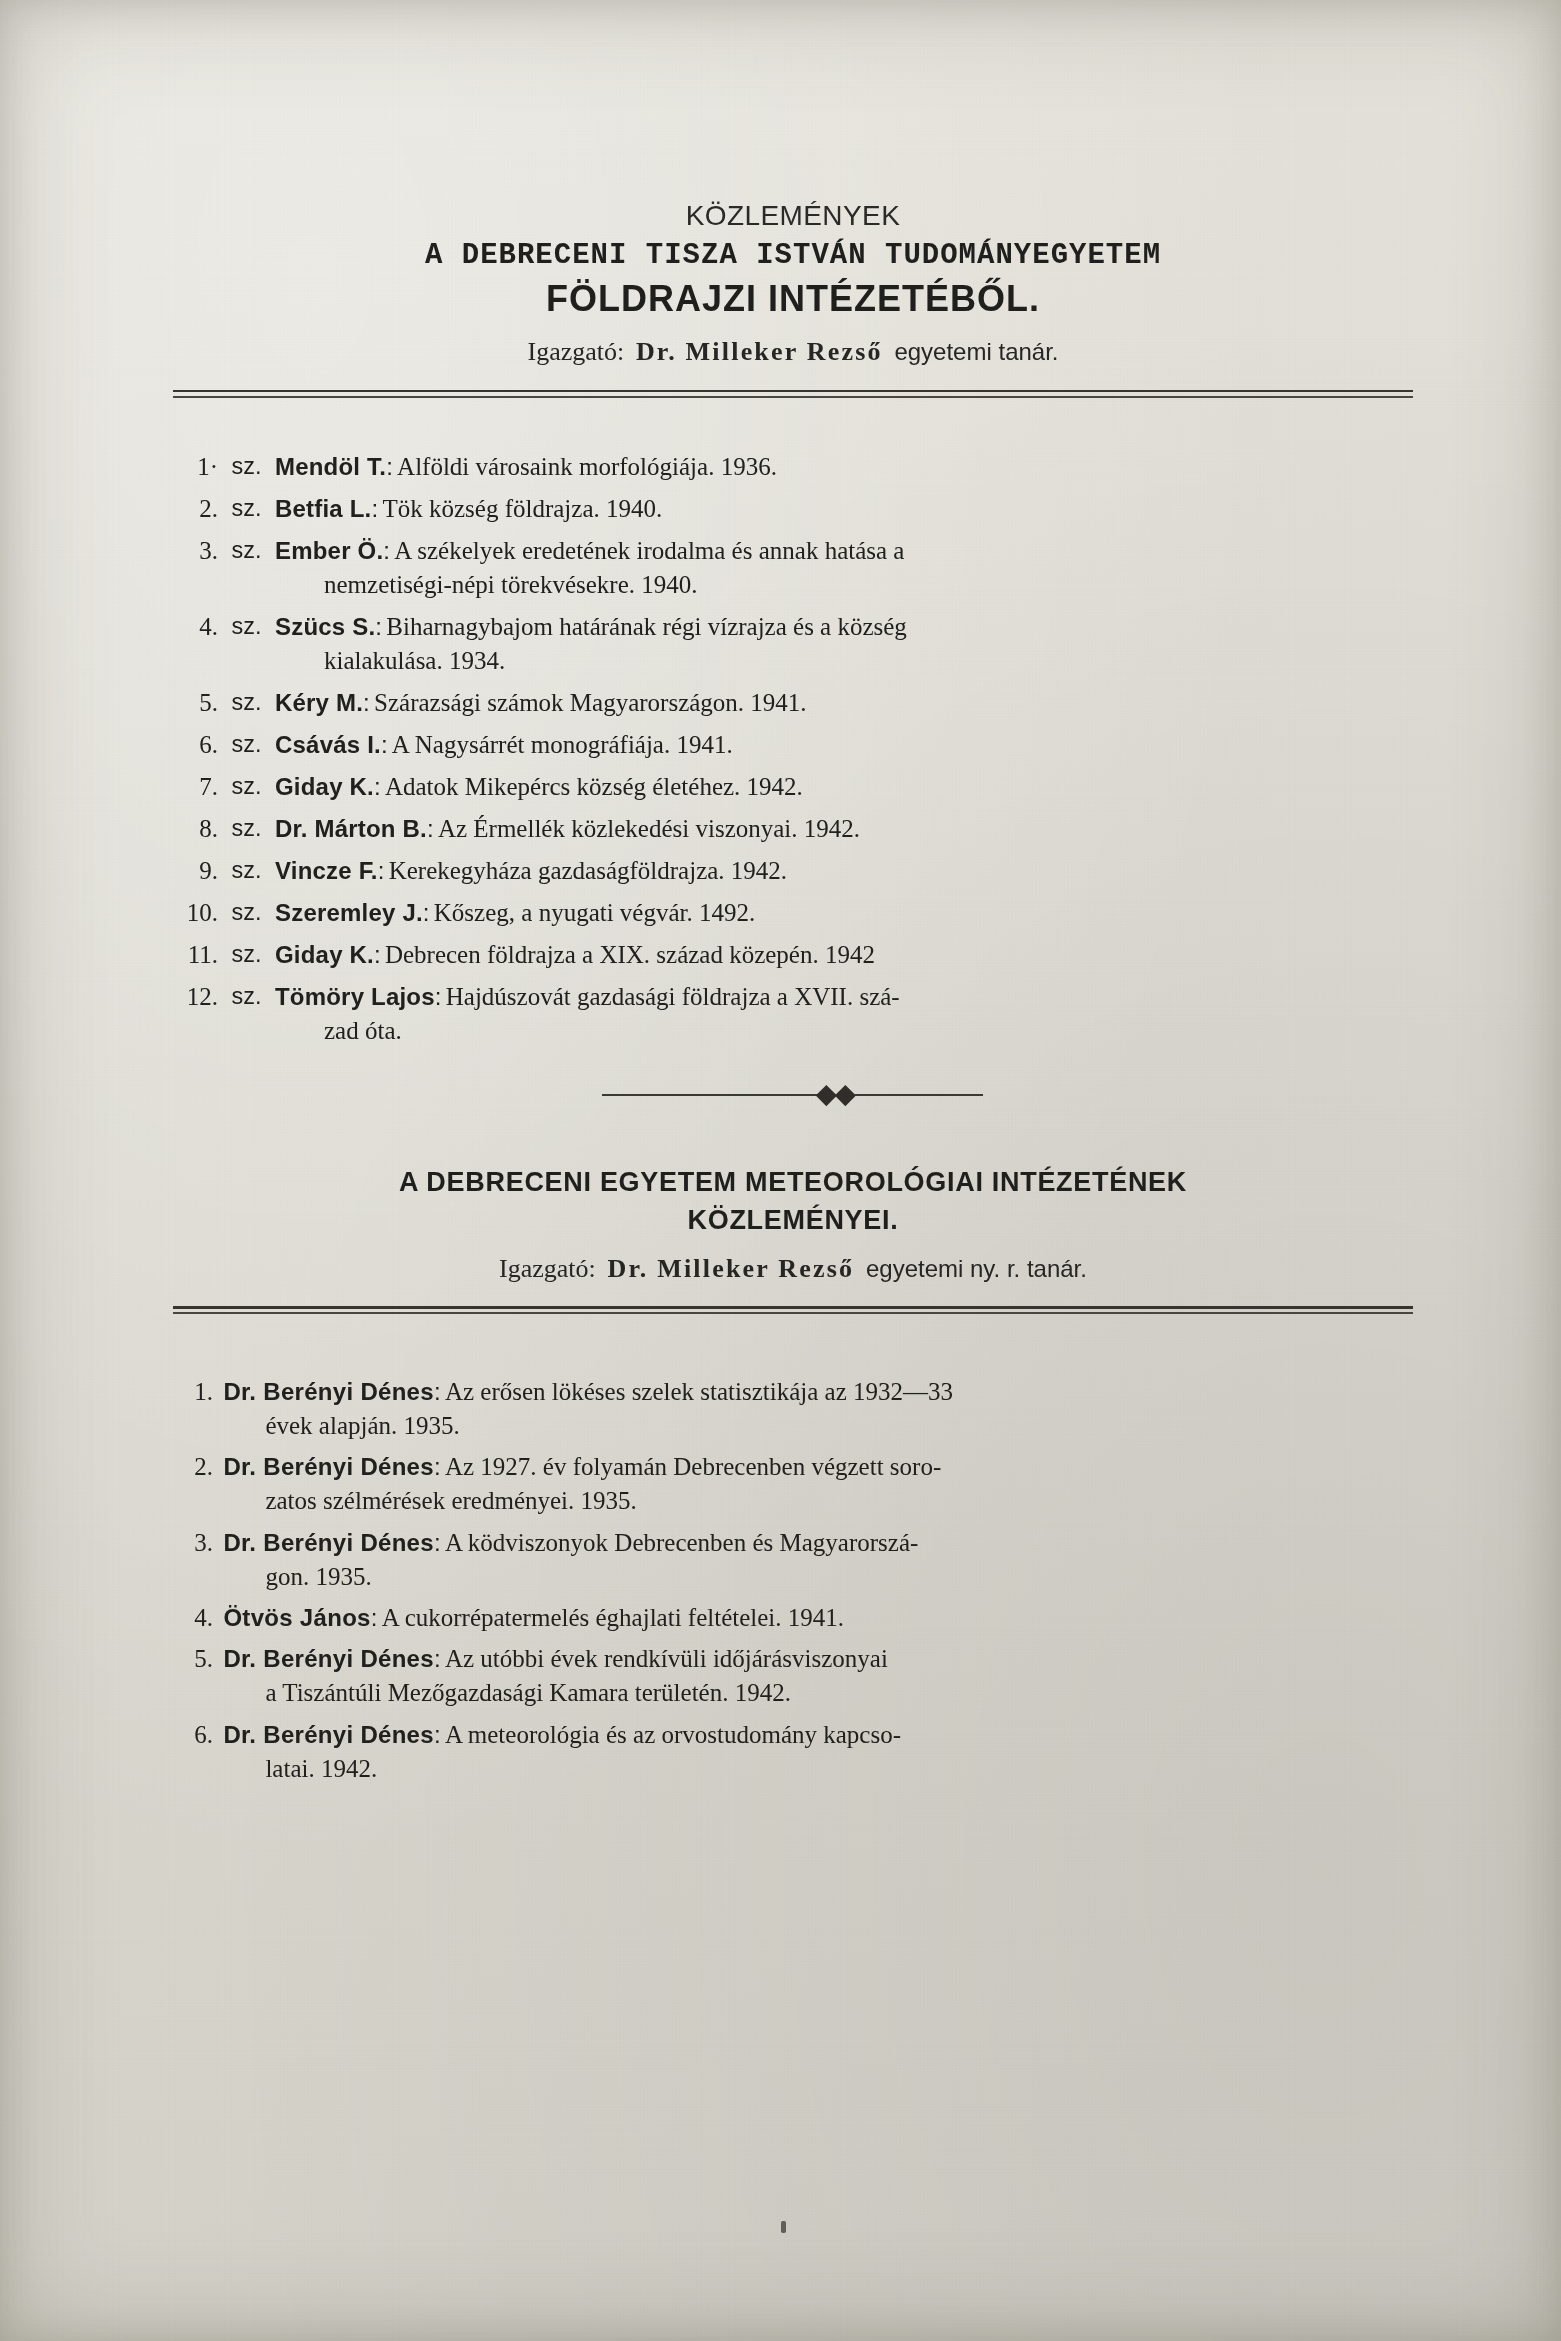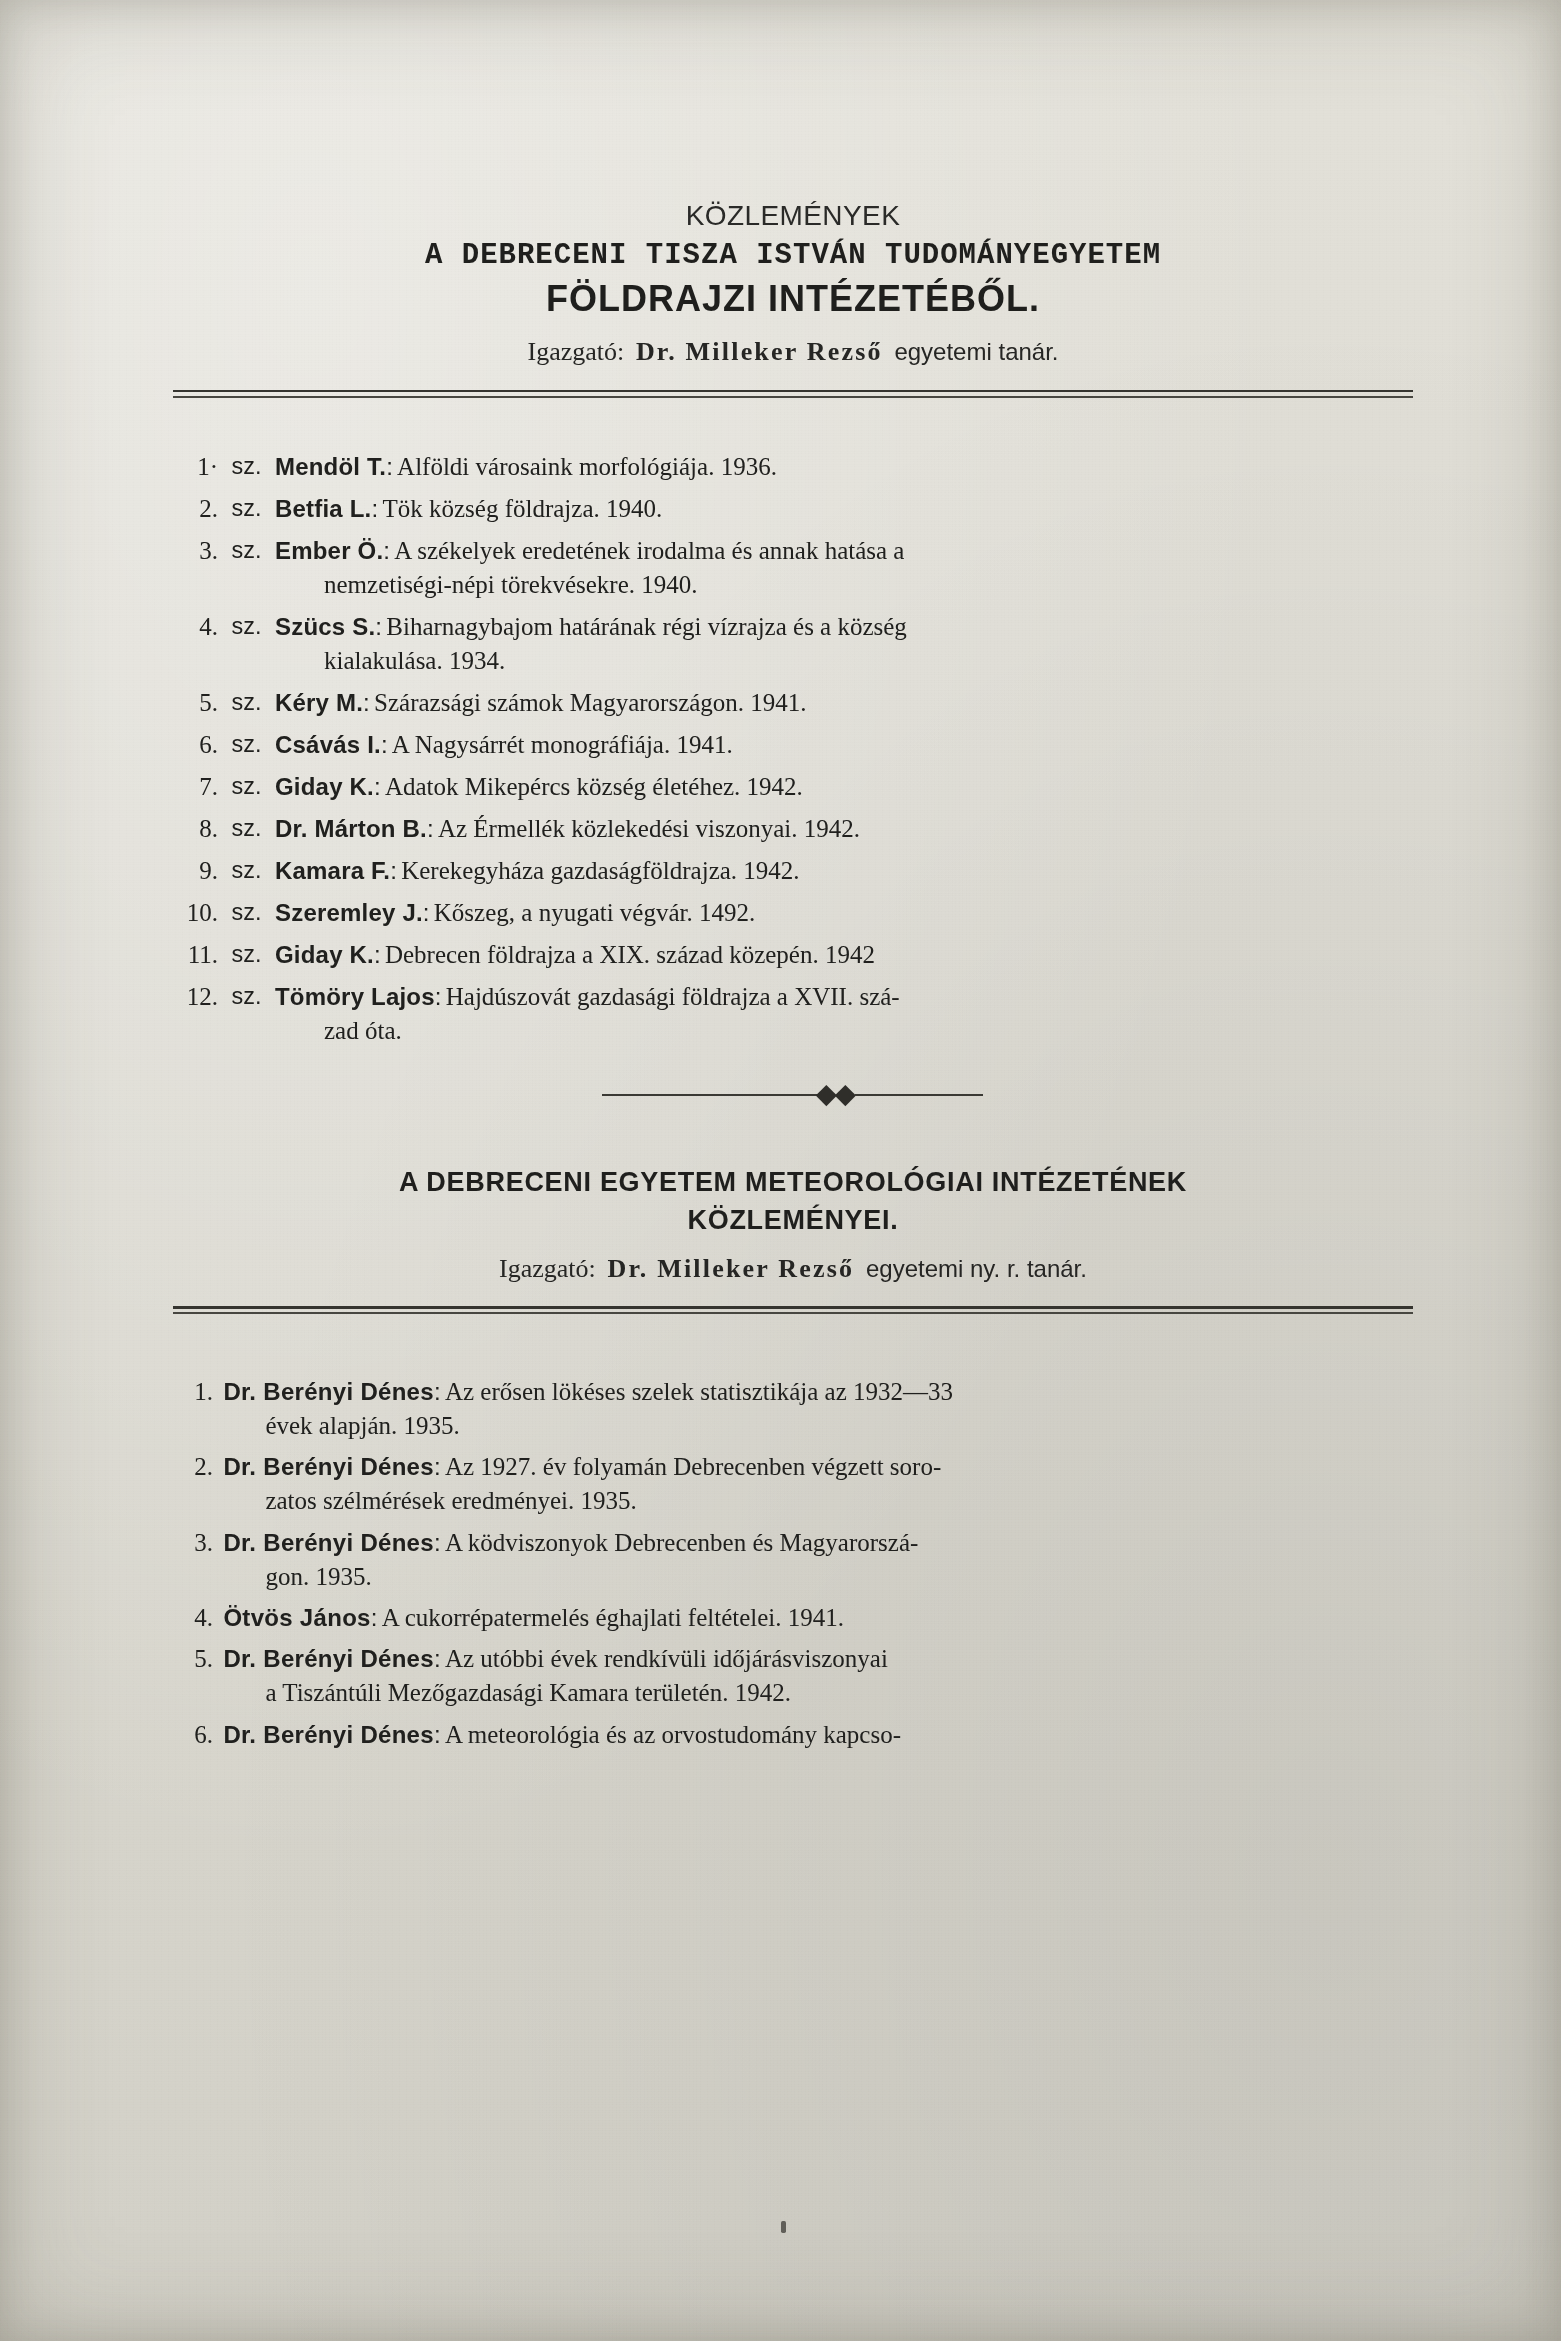--- a/index.html
+++ b/index.html
@@ -355,21 +355,21 @@
         <span class="sz">sz.</span>
         <span class="body">
           <span class="author">Dr. Márton B.</span><span class="sep">:</span><span class="text">Az Érmellék közlekedési viszonyai. 1942.</span>
         </span>
       </div>
 
       <div class="item">
         <span class="num">9.</span>
         <span class="sz">sz.</span>
         <span class="body">
-          <span class="author">Kamara F.</span><span class="sep">:</span><span class="text">Kerekegyháza gazdaságföldrajza. 1942.</span>
+          <span class="author">Vincze F.</span><span class="sep">:</span><span class="text">Kerekegyháza gazdaságföldrajza. 1942.</span>
         </span>
       </div>
 
       <div class="item">
         <span class="num">10.</span>
         <span class="sz">sz.</span>
         <span class="body">
           <span class="author">Szeremley J.</span><span class="sep">:</span><span class="text">Kőszeg, a nyugati végvár. 1492.</span>
         </span>
       </div>
@@ -450,20 +450,21 @@
         <span class="body">
           <span class="author">Dr. Berényi Dénes</span><span class="sep">:</span><span class="text">Az utóbbi évek rendkívüli időjárásviszonyai</span>
           <span class="cont">a Tiszántúli Mezőgazdasági Kamara területén. 1942.</span>
         </span>
       </div>
 
       <div class="item2">
         <span class="num">6.</span>
         <span class="body">
           <span class="author">Dr. Berényi Dénes</span><span class="sep">:</span><span class="text">A meteorológia és az orvostudomány kapcso-</span>
+          <span class="cont">latai. 1942.</span>
         </span>
       </div>
 
     </div>
 
   </div>
 
   <div class="footer-mark"></div>
   <div class="edge-shadow"></div>
 </div>

